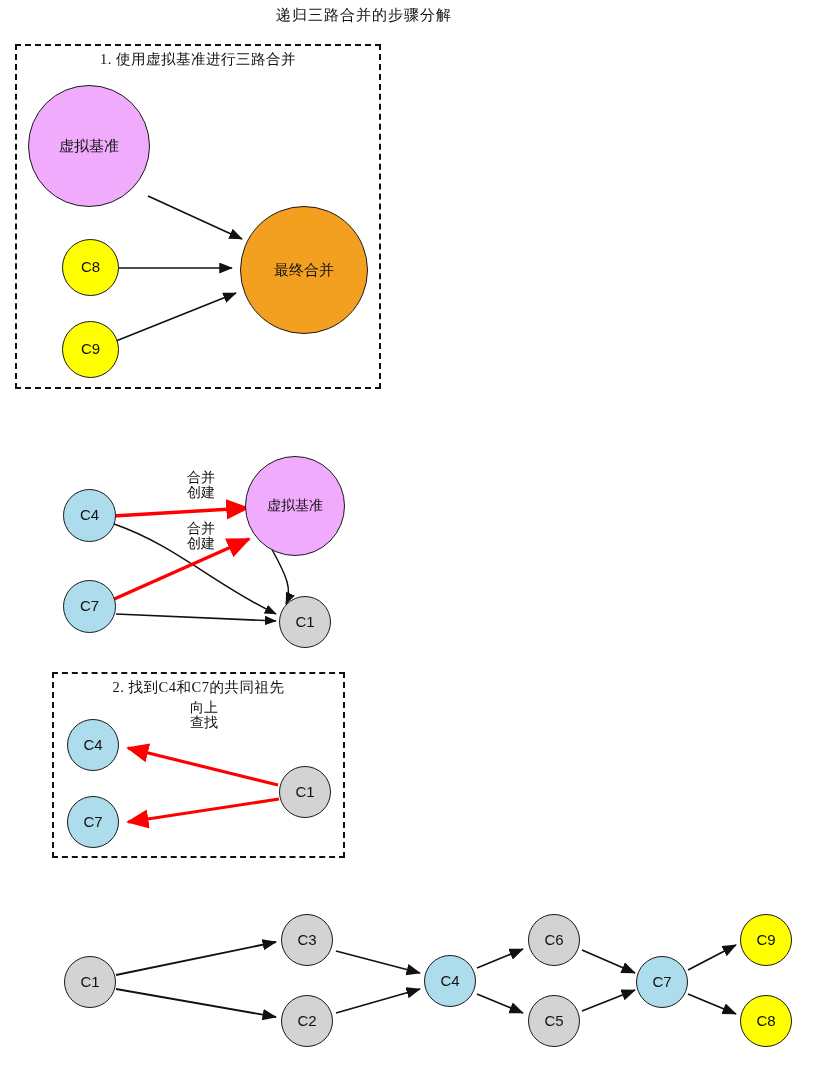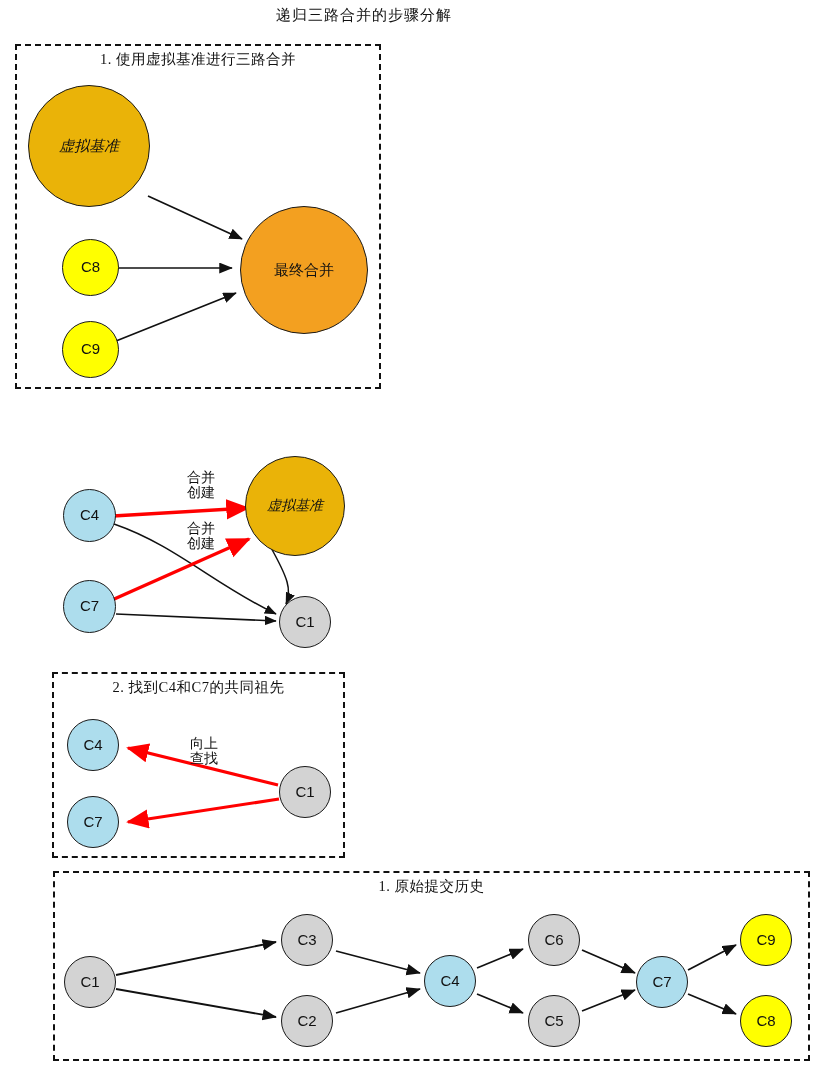--- a/index.html
+++ b/index.html
@@ -45,21 +45,21 @@
     border:1.6px solid #1a1a1a;
     display:flex; align-items:center; justify-content:center;
     font-family:"Liberation Sans","DejaVu Sans",sans-serif;
     color:#111;
     text-align:center;
     line-height:1.1;
   }
   .node.gray   { background:#d3d3d3; }
   .node.blue   { background:#addded; }
   .node.yellow { background:#ffff00; }
-  .node.pink   { background:#eab308;font-style:italic; }
+  .node.pink   { background:#f0abfc; }
   .node.orange { background:#f3a020; }
 
   .edge-label {
     position:absolute;
     font-size:14px; color:#111;
     font-family:"Liberation Sans","DejaVu Sans",sans-serif;
     line-height:1.05;
     text-align:center;
     white-space:pre-line;
   }
@@ -167,26 +167,23 @@
   </div>
   <div class="node blue" style="left:67px; top:719px; width:52px; height:52px; font-size:15px;">
     <span>C4</span>
   </div>
   <div class="node blue" style="left:67px; top:796px; width:52px; height:52px; font-size:15px;">
     <span>C7</span>
   </div>
   <div class="node gray" style="left:279px; top:766px; width:52px; height:52px; font-size:15px;">
     <span>C1</span>
   </div>
-  <div class="edge-label" style="left:174px; top:736px; width:60px;">向上
+  <div class="edge-label" style="left:174px; top:700px; width:60px;">向上
 查找</div>
 
-  <div class="panel" style="left:53px; top:871px; width:757px; height:190px;">
-    <div class="panel-title">1. 原始提交历史</div>
-  </div>
   <div class="node gray" style="left:64px; top:956px; width:52px; height:52px; font-size:15px;">
     <span>C1</span>
   </div>
   <div class="node gray" style="left:281px; top:914px; width:52px; height:52px; font-size:15px;">
     <span>C3</span>
   </div>
   <div class="node gray" style="left:281px; top:995px; width:52px; height:52px; font-size:15px;">
     <span>C2</span>
   </div>
   <div class="node blue" style="left:424px; top:955px; width:52px; height:52px; font-size:15px;">

